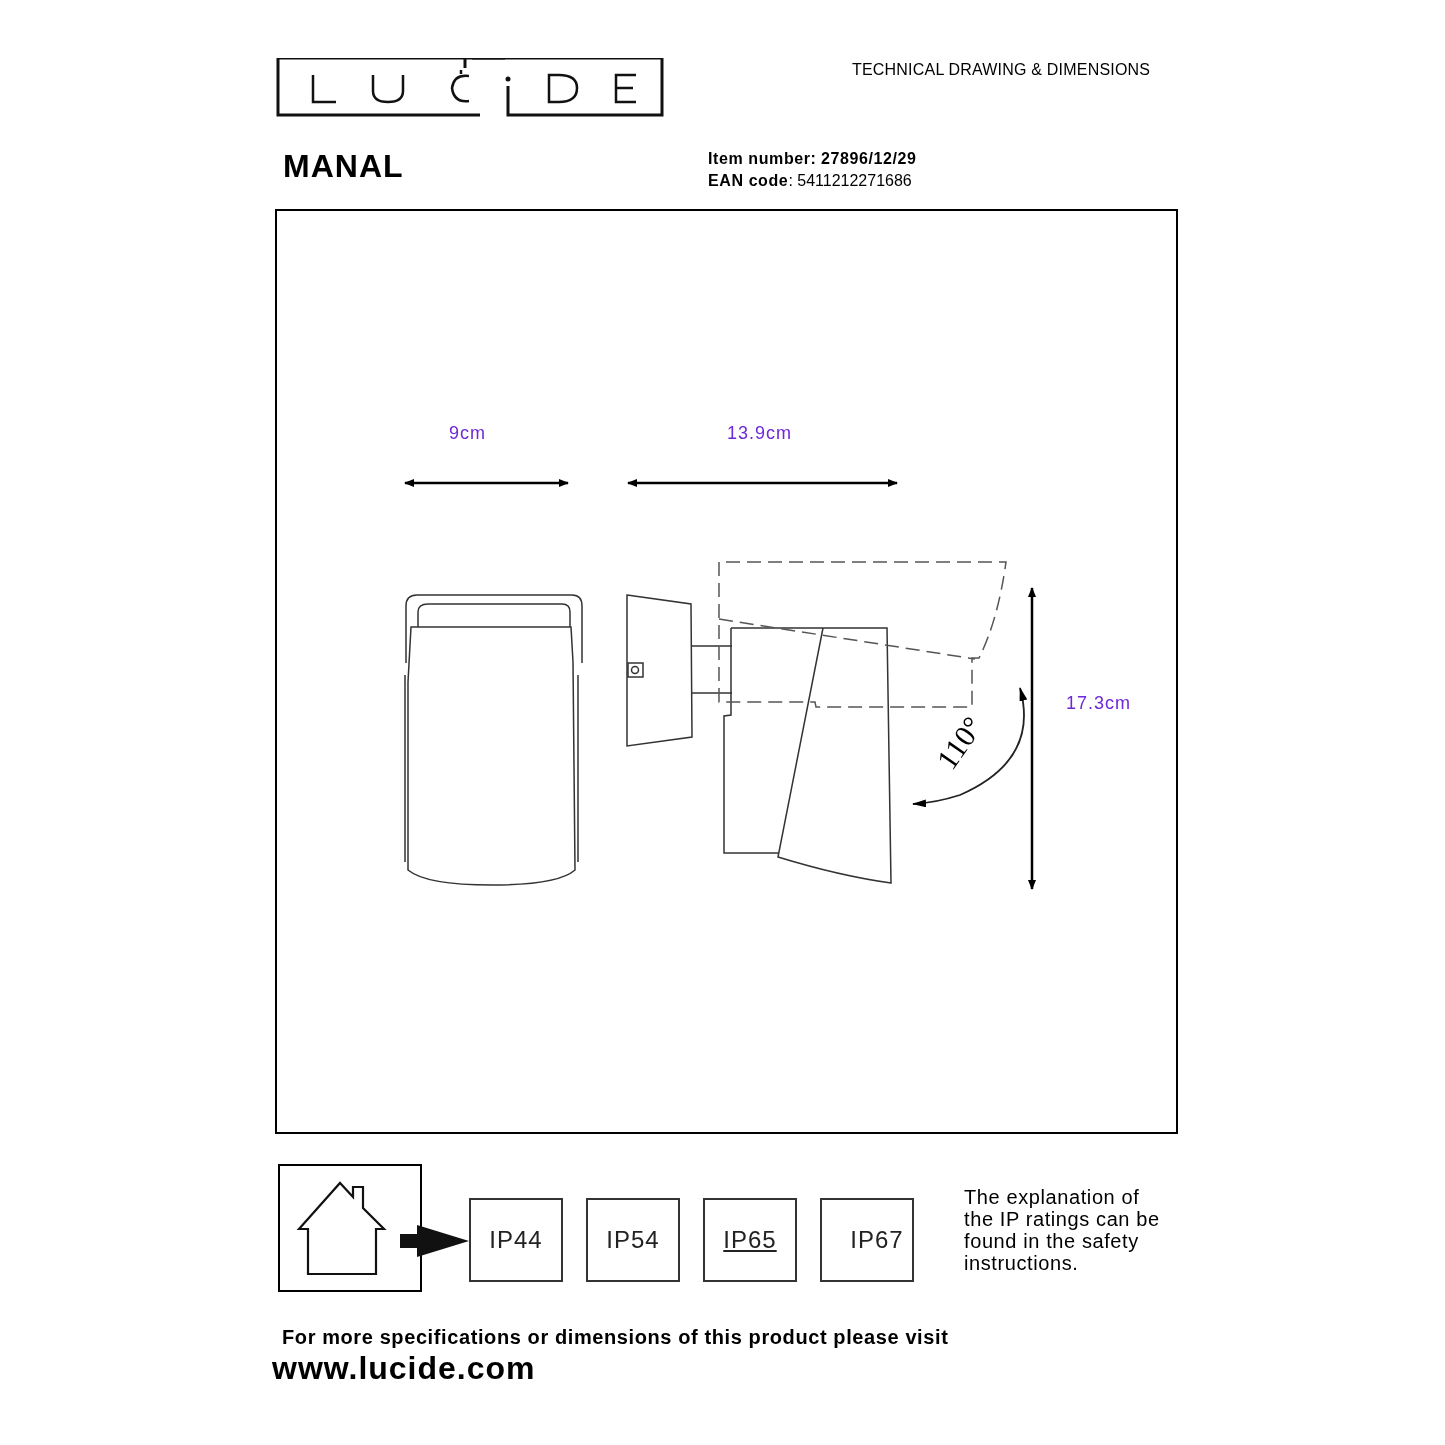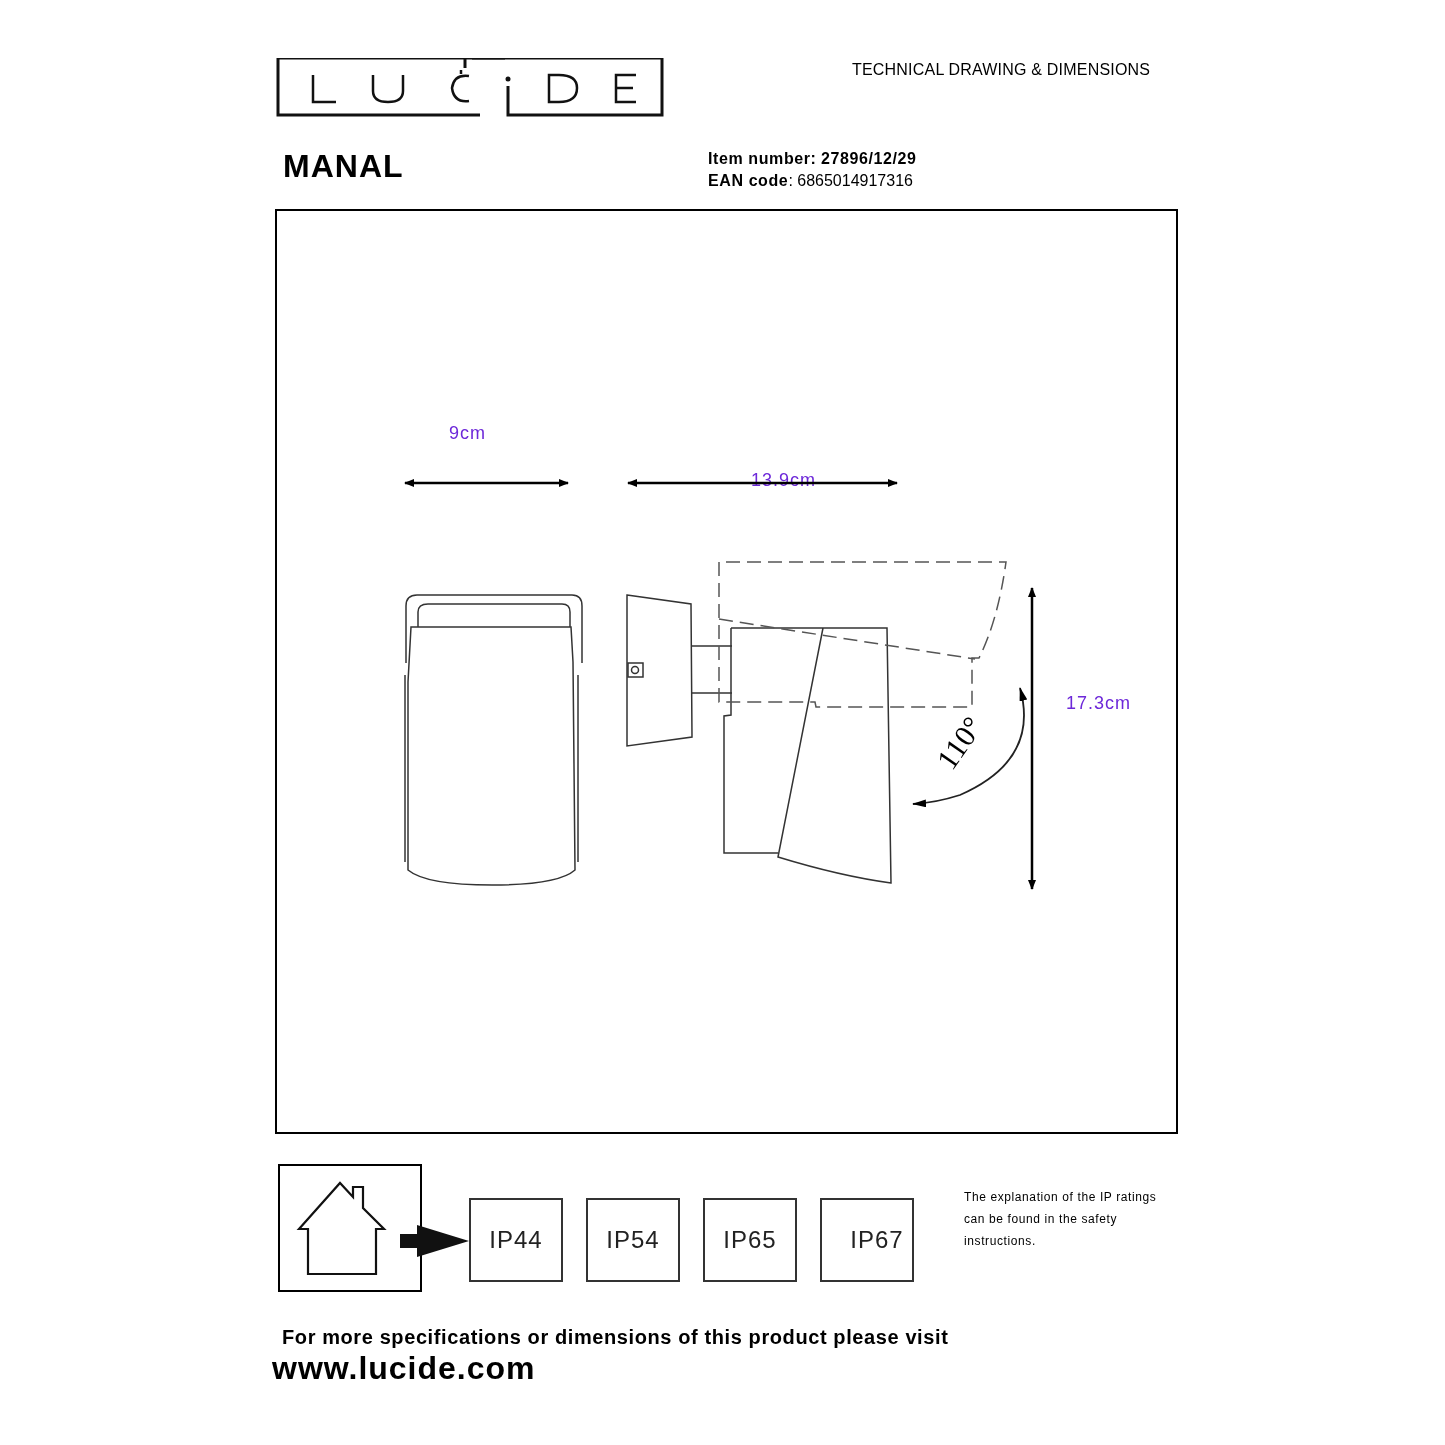--- a/index.html
+++ b/index.html
@@ -8,21 +8,21 @@
   .logo { left: 276px; top: 58px; width: 388px; height: 60px; }
   .doc-type { left: 852px; top: 61px; font-size: 16px; letter-spacing: 0.2px; white-space: nowrap; }
   .product-title { left: 283px; top: 148px; font-size: 32px; font-weight: bold; letter-spacing: 1px; text-align: center; }
   .meta { left: 708px; top: 148px; font-size: 16px; line-height: 22px; }
   .meta b { font-weight: bold; letter-spacing: 0.6px; margin-top: 9px; }
   .drawing-frame { left: 275px; top: 209px; width: 903px; height: 925px; border: 2px solid #000; box-sizing: border-box; }
   .dim-label { font-size: 18px; letter-spacing: 1px; color: #6d28d9; white-space: nowrap; }
   .drawing-svg { left: 0; top: 0; width: 1445px; height: 1445px; pointer-events: none; }
   .ip-house { left: 278px; top: 1164px; width: 144px; height: 128px; border: 2px solid #000; box-sizing: border-box; }
   .ip-box { top: 1198px; width: 94px; height: 84px; border: 2px solid #333; box-sizing: border-box; display: flex; align-items: center; justify-content: center; font-size: 24px; color: #222; letter-spacing: 1px; }
-  .ip-note { left: 964px; top: 1186px; width: 210px; font-size: 12px; line-height: 22px; letter-spacing: 0.6px; }
+  .ip-note { left: 964px; top: 1186px; width: 210px; font-size: 20px; line-height: 22px; letter-spacing: 0.6px; }
   .footer-text { left: 282px; top: 1326px; font-size: 20px; font-weight: bold; letter-spacing: 0.6px; white-space: nowrap; }
   .footer-url { left: 272px; top: 1350px; font-size: 32px; font-weight: bold; letter-spacing: 1px; white-space: nowrap; }
 </style>
 </head>
 <body>
 
 <svg class="abs logo" viewBox="0 0 388 60">
   <path d="M229 0 H2 V57 H204" fill="none" stroke="#111" stroke-width="3"></path>
   <path d="M189 0 V10" fill="none" stroke="#111" stroke-width="3"></path>
   <path d="M196 0 H386 V57 H232 V28" fill="none" stroke="#111" stroke-width="3"></path>
@@ -41,28 +41,28 @@
 <div class="abs doc-type">TECHNICAL DRAWING &amp; DIMENSIONS</div>
 
 <div class="abs product-title">MANAL</div>
 
 <div class="abs meta">
   <div>
     <b>Item number:</b>
     <b>27896/12/29</b>
   </div>
   <div>
-    <b>EAN code</b><span>: 6865014917316</span>
+    <b>EAN code</b><span>: 5411212271686</span>
   </div>
 </div>
 
 <div class="abs drawing-frame"></div>
 
 <div class="abs dim-label" style="left:449px; top:423px;">9cm</div>
-<div class="abs dim-label" style="left:751px; top:423px;margin-top:47px;">13.9cm</div>
+<div class="abs dim-label" style="left:727px; top:423px;">13.9cm</div>
 <div class="abs dim-label" style="left:1066px; top:693px;">17.3cm</div>
 <div class="abs" style="left:932px; top:726px; font-family:'Liberation Serif', serif; font-size:30px; transform:rotate(-55deg); transform-origin:center; white-space:nowrap;">110°</div>
 
 <svg class="abs drawing-svg" viewBox="0 0 1445 1445">
   <defs>
     <marker id="ah" markerWidth="10" markerHeight="8" refX="9" refY="4" orient="auto-start-reverse" markerUnits="userSpaceOnUse">
       <path d="M0 0 L10 4 L0 8 Z" fill="#000"></path>
     </marker>
     <marker id="ahs" markerWidth="14" markerHeight="8" refX="13" refY="4" orient="auto-start-reverse" markerUnits="userSpaceOnUse">
       <path d="M0 0 L14 4 L0 8 Z" fill="#000"></path>
@@ -119,21 +119,21 @@
   <rect x="0" y="10" width="18" height="14" fill="#111"></rect>
   <path d="M17 1 L69 17 L17 33 Z" fill="#111"></path>
 </svg>
 
 <div class="abs ip-box" style="left:469px;">
     <span>IP44</span>
   </div>
 <div class="abs ip-box" style="left:586px;">
     <span>IP54</span>
   </div>
-<div class="abs ip-box" style="left:703px;">
+<div class="abs ip-box" style="left:703px;text-decoration:underline;">
     <span>IP65</span>
   </div>
 <div class="abs ip-box" style="left:820px;padding-left:20px;">
     <span>IP67</span>
   </div>
 
 <div class="abs ip-note">The explanation of the IP ratings can be found in the safety instructions.</div>
 
 <div class="abs footer-text">For more specifications or dimensions of this product please visit</div>
 <div class="abs footer-url">www.lucide.com</div>

